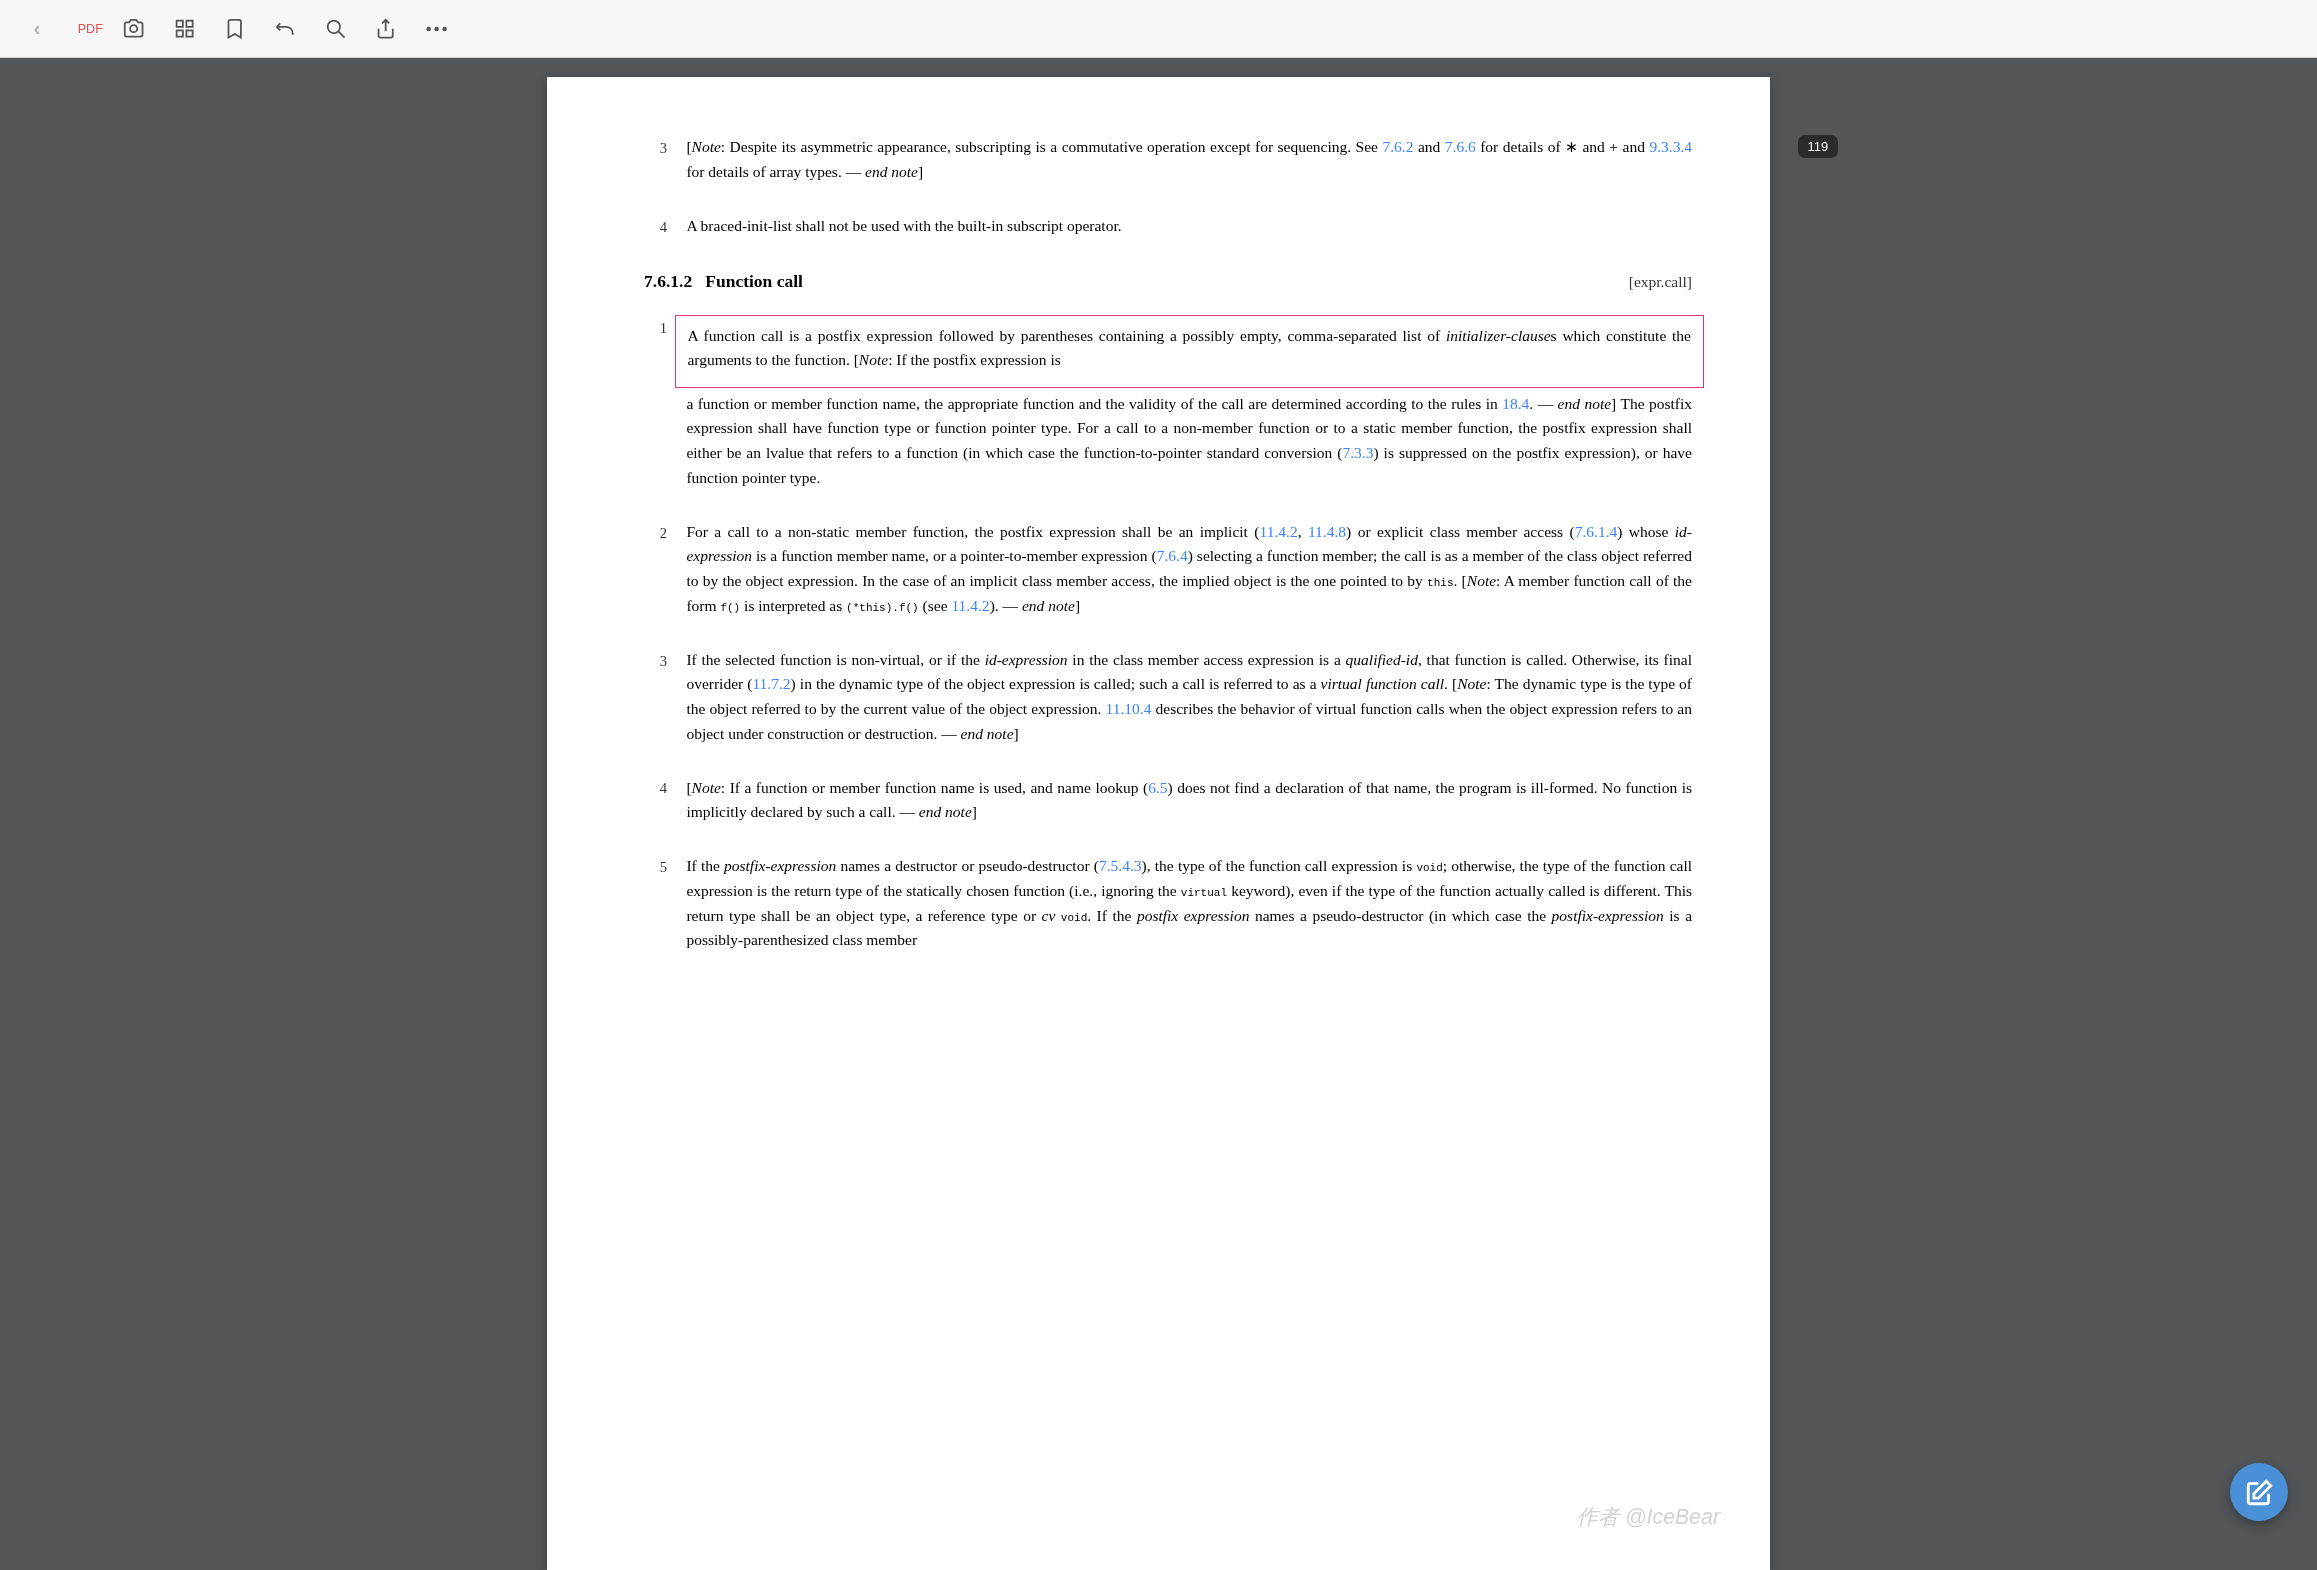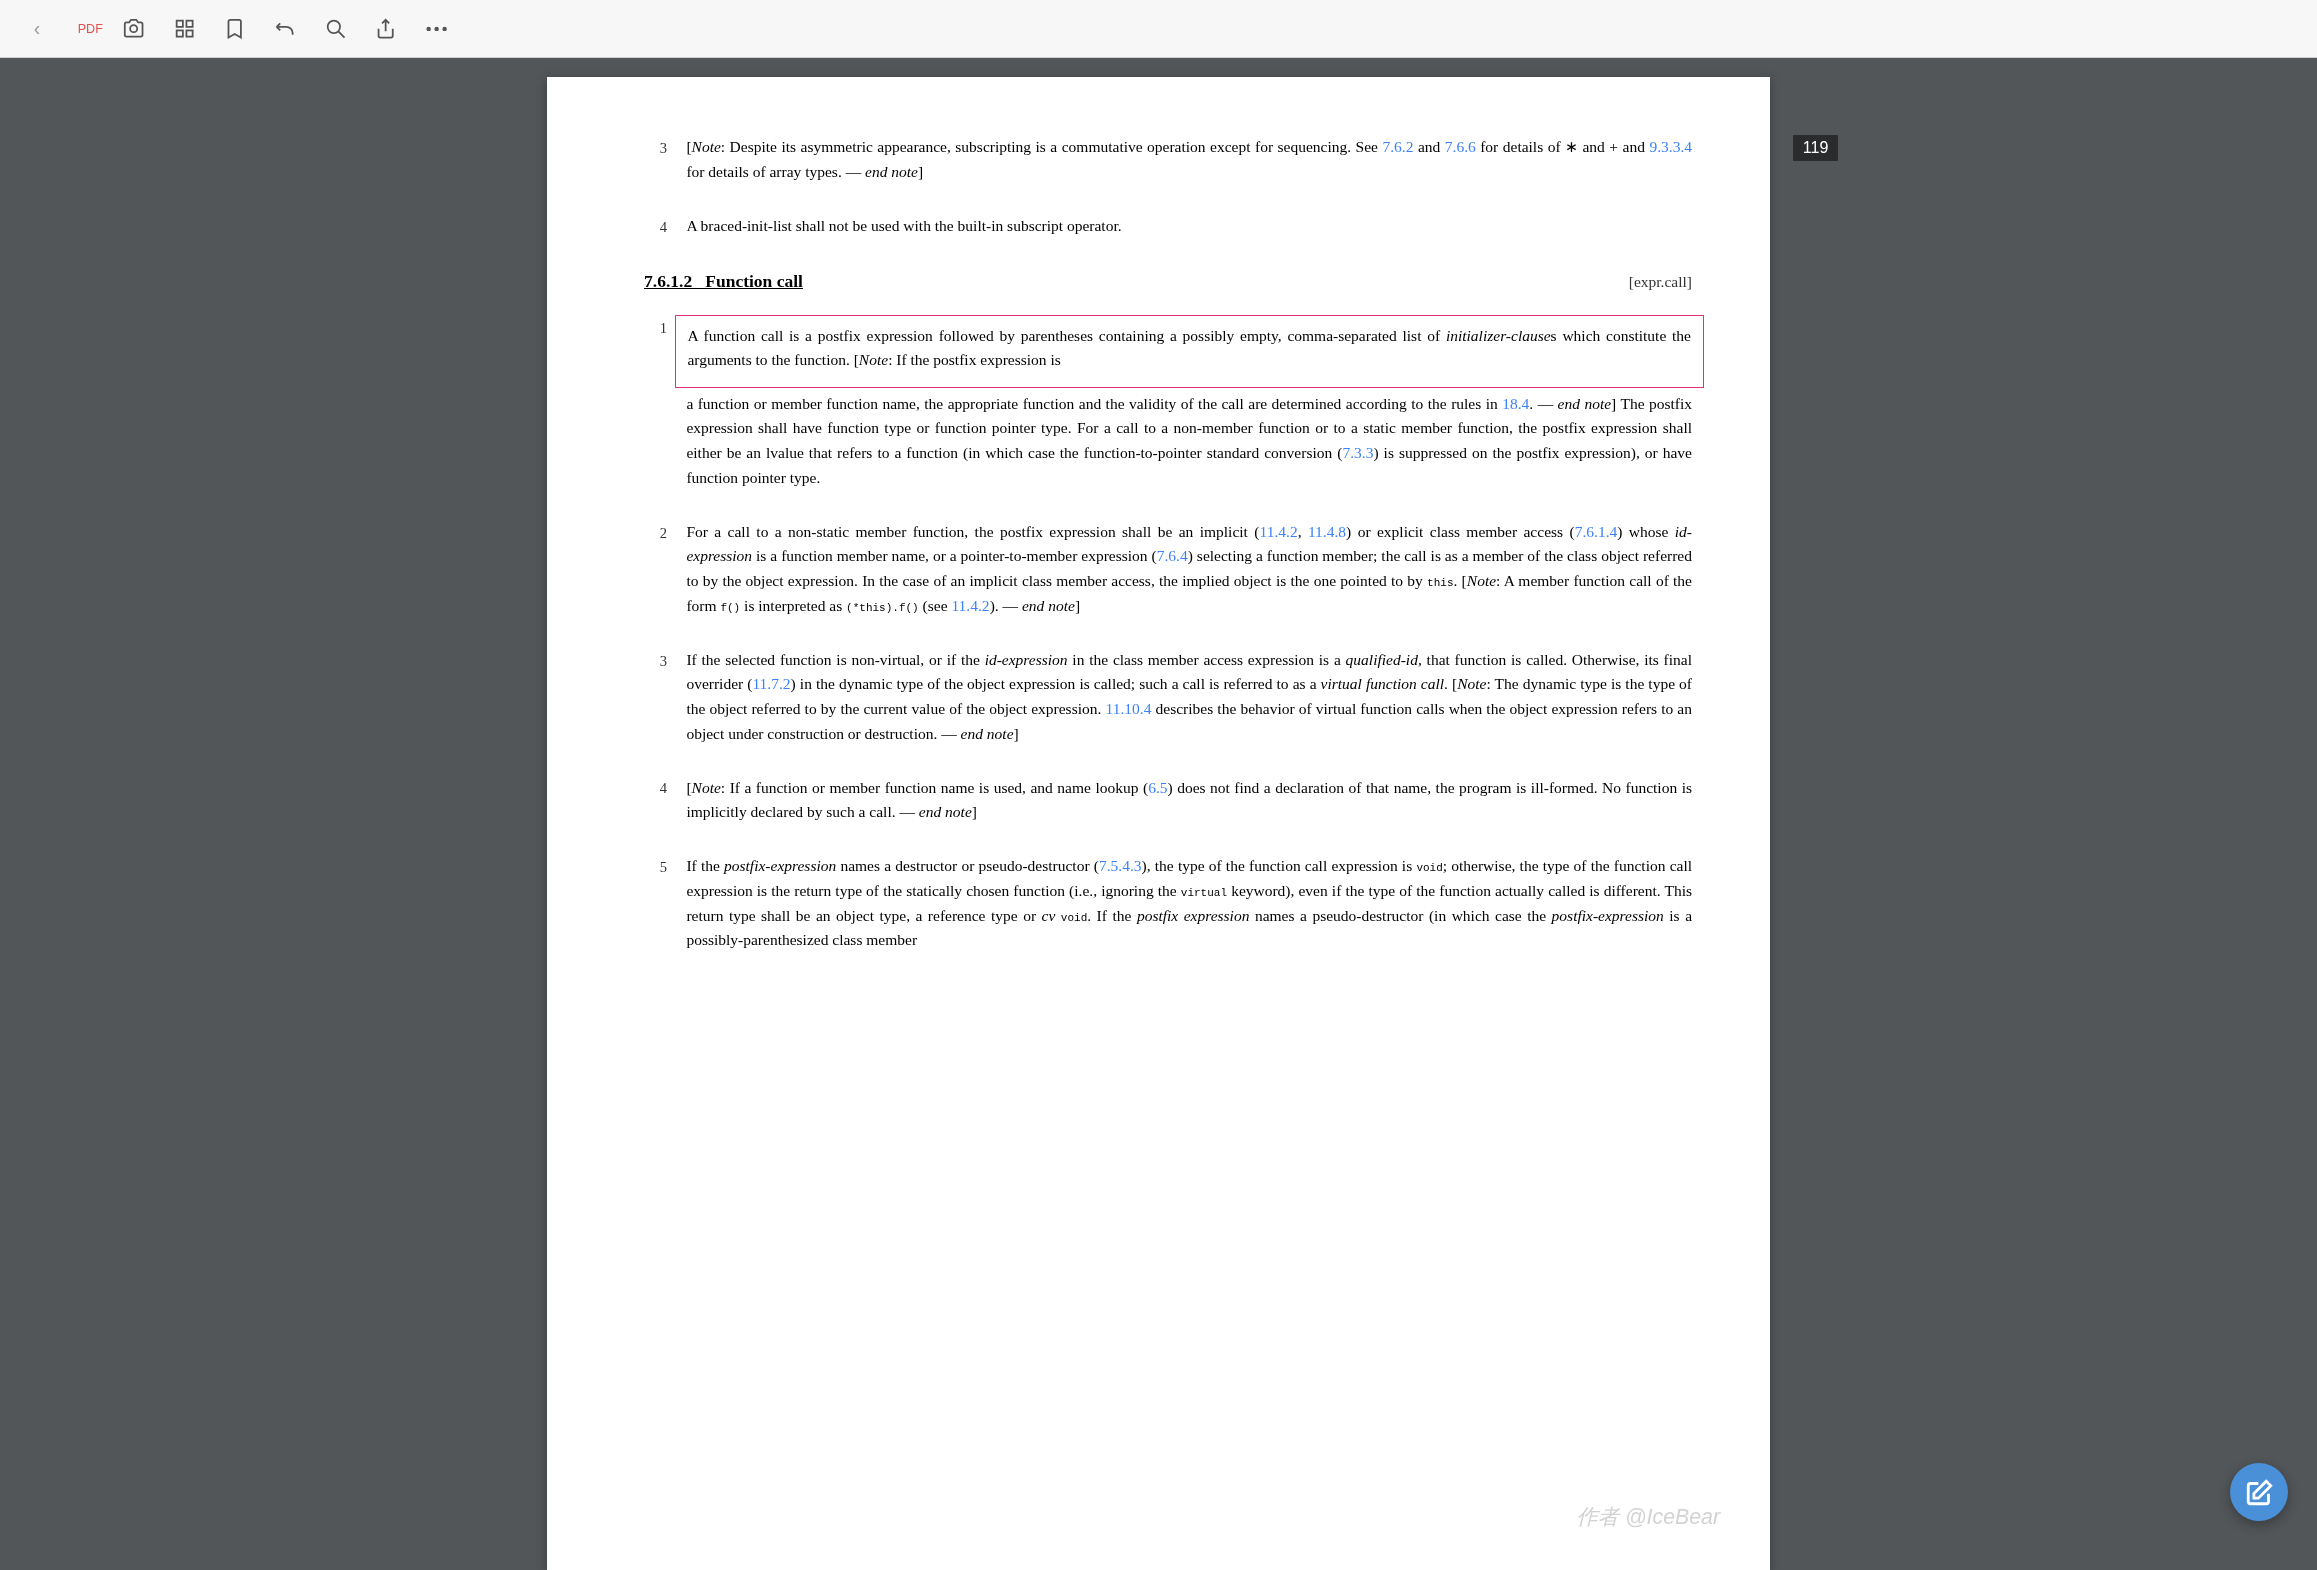--- a/index.html
+++ b/index.html
@@ -107,22 +107,22 @@
     }
 
     
     .page-number-badge {
       position: absolute;
       right: -68px;
       top: 58px;
       background: rgba(0,0,0,0.5);
       color: white;
       padding: 3.9px 9.7px;
-      border-radius: 1px;
-      font-size: 16px;
+      border-radius: 7px;
+      font-size: 13px;
     }
 
     
     .doc-content {
       font-family: 'Times New Roman', Times, serif;
       font-size: 15.5px;
       line-height: 1.6;
       color: #000;
     }
 
@@ -168,21 +168,20 @@
       display: flex;
       justify-content: space-between;
       align-items: baseline;
       margin-bottom: 19.4px;
       margin-top: 9.7px;
     }
 
     .section-heading-left {
       font-size: 17.5px;
       font-weight: bold;
-      text-decoration: underline;
     }
 
     .section-heading-right {
       font-size: 15.5px;
       color: #333;
     }
 
     
     .highlighted-section {
       border: 1.9px solid #e0307a;

